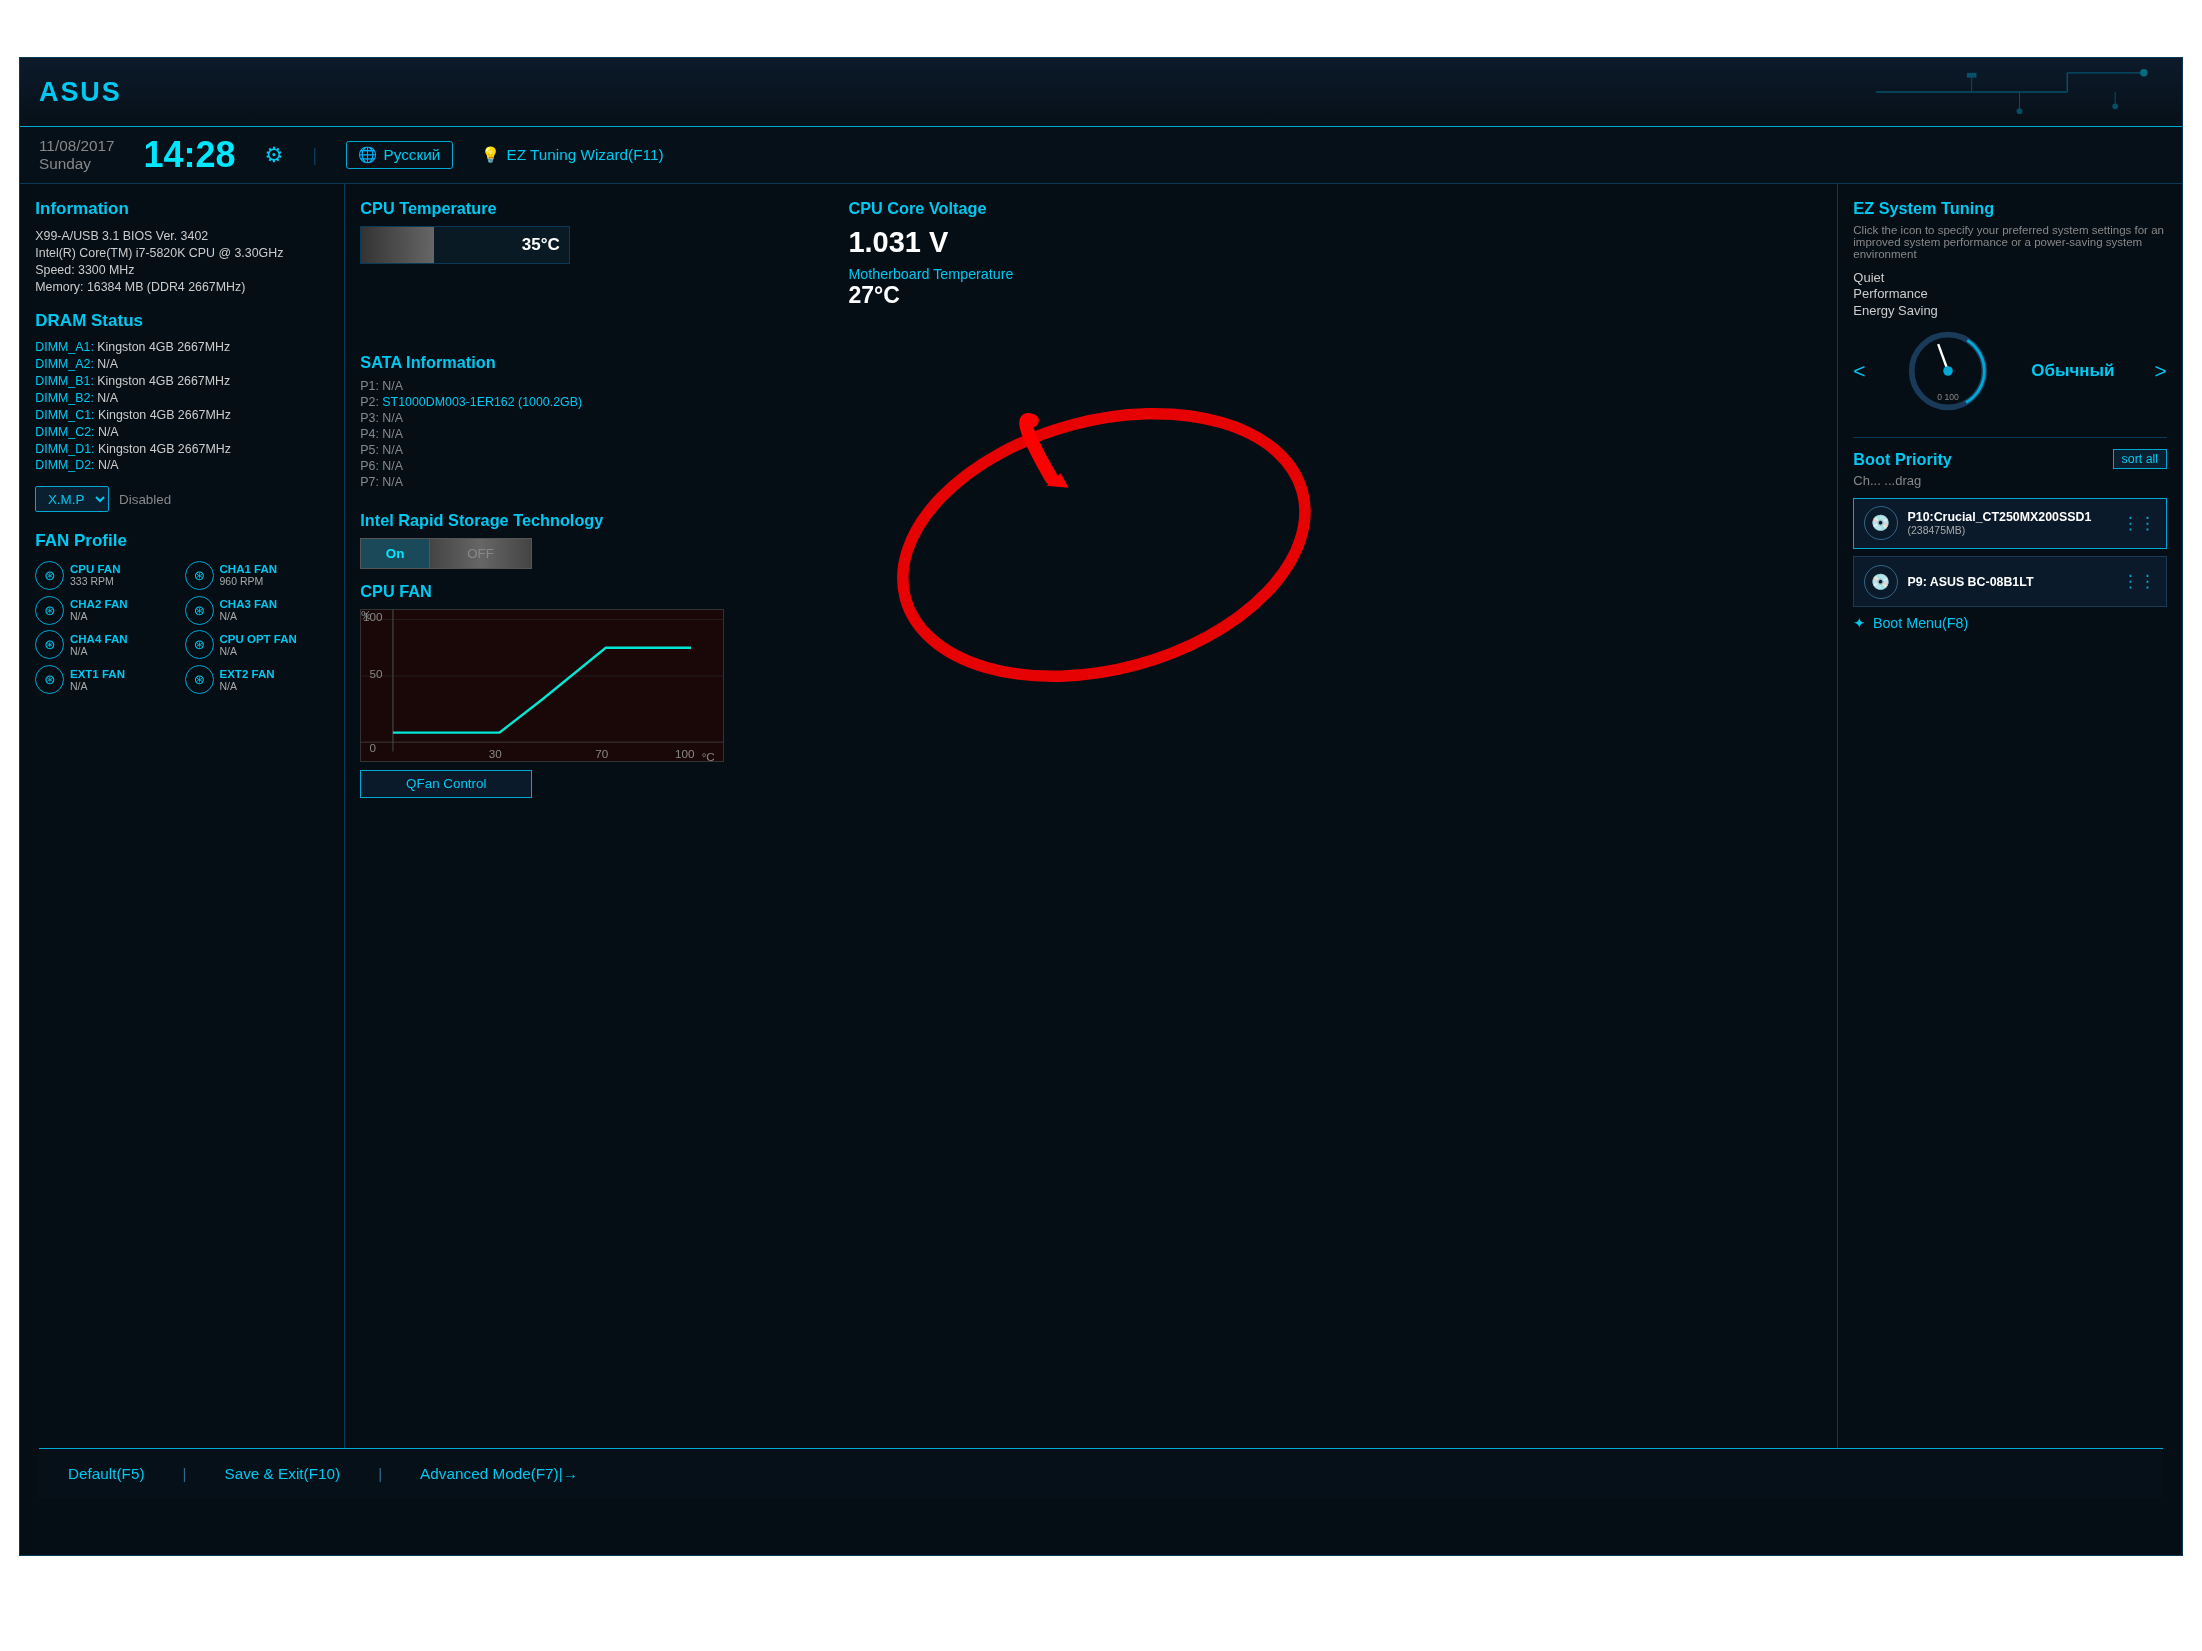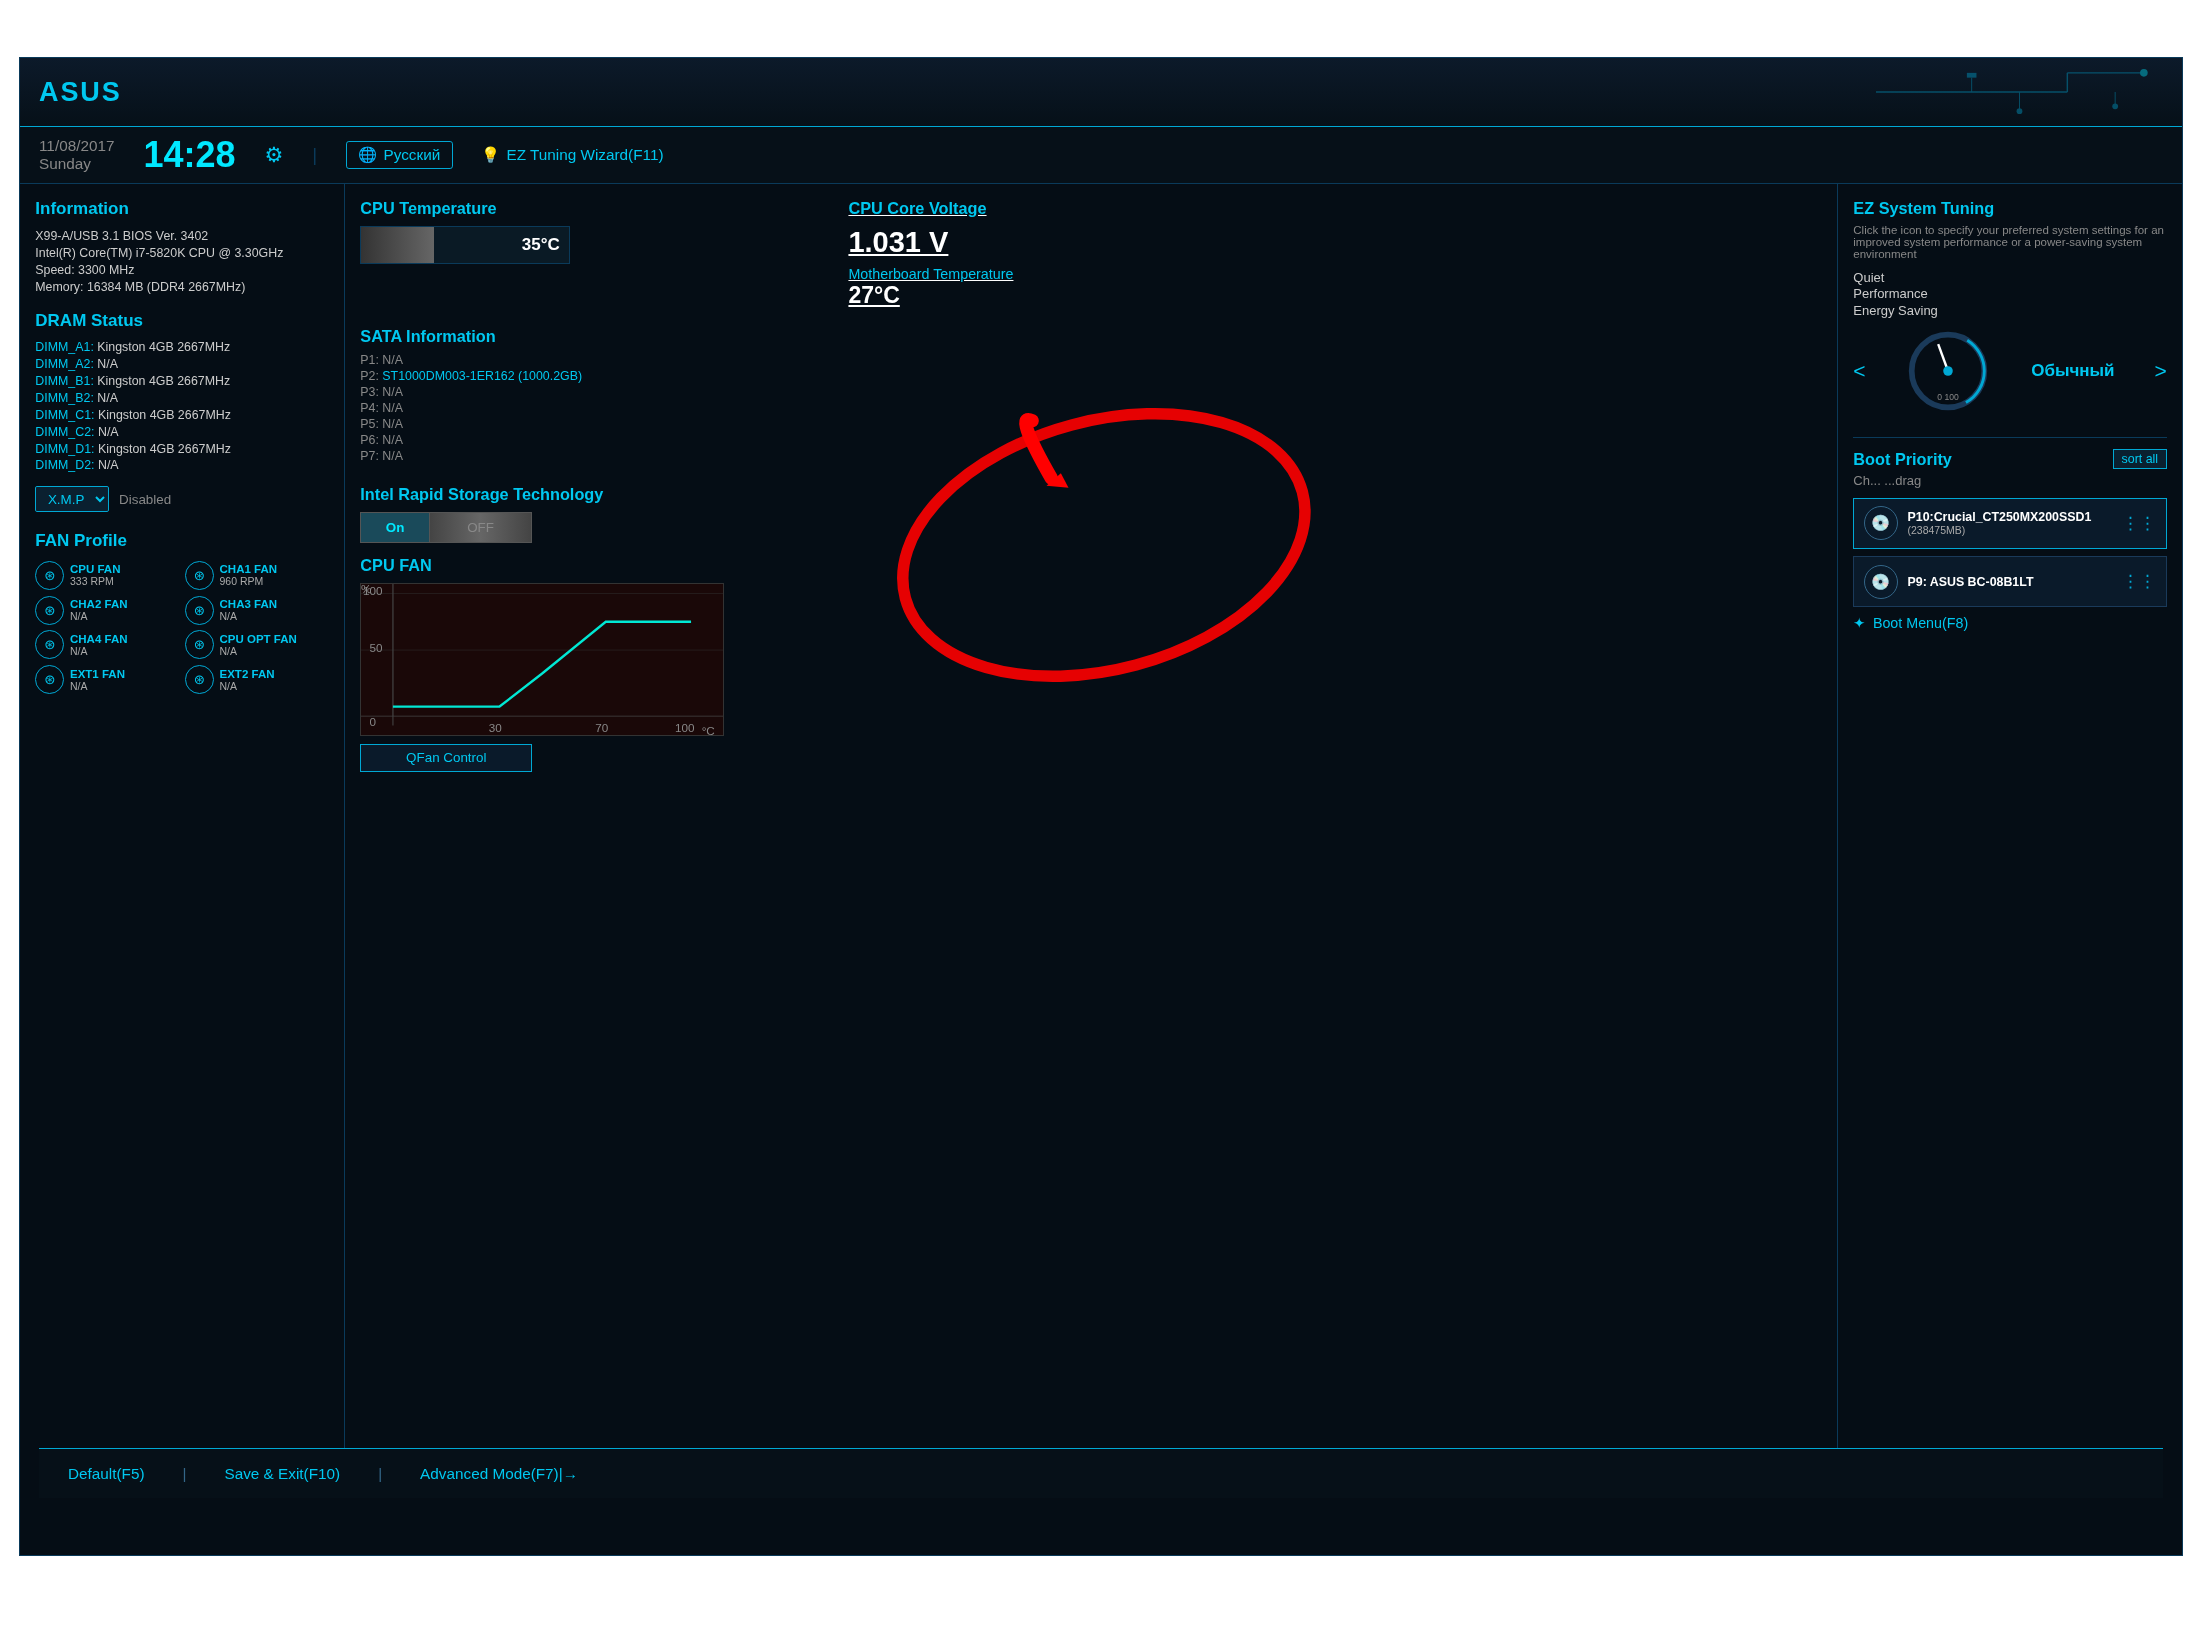--- a/index.html
+++ b/index.html
@@ -507,22 +507,21 @@
       cursor: pointer;
     }
 
     .bottom-btn-separator {
       color: #336688;
       font-size: 15.3px;
     }
 
     
     .cpu-voltage-section {
-      margin-bottom: 0;
-      text-decoration: underline;
+      margin-bottom: 26px;
     }
 
     .voltage-value {
       color: #fff;
       font-size: 29px;
       font-weight: bold;
     }
 
     .mb-temp-title {
       color: #00c8f0;

